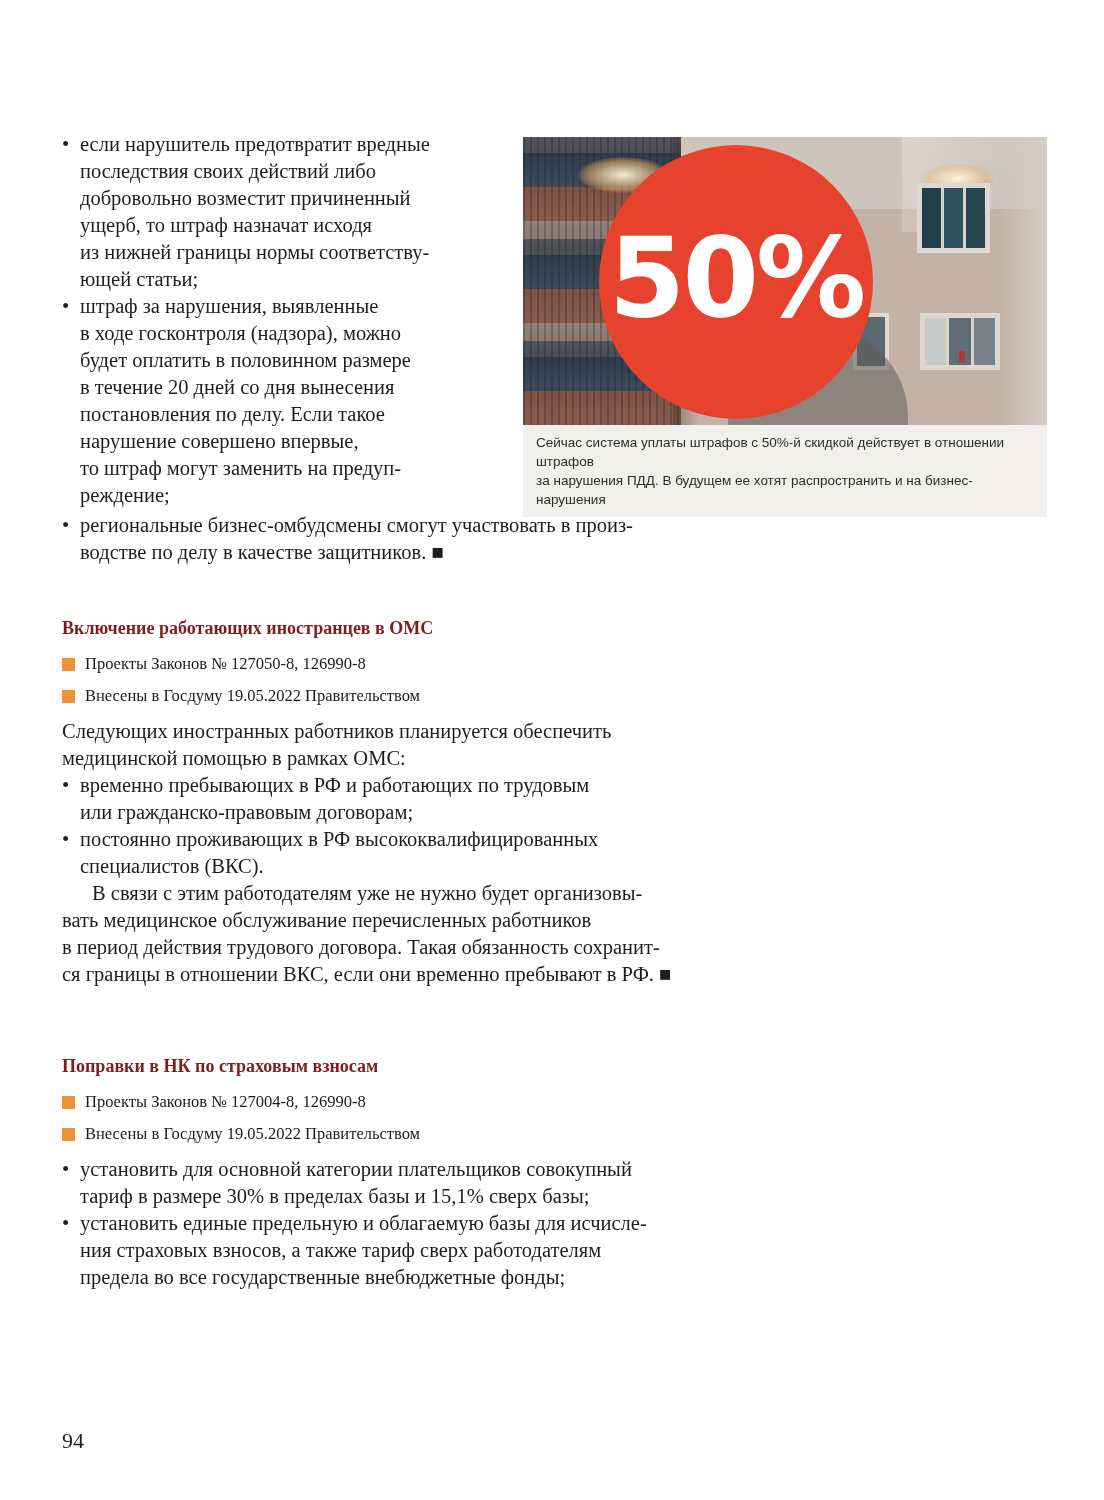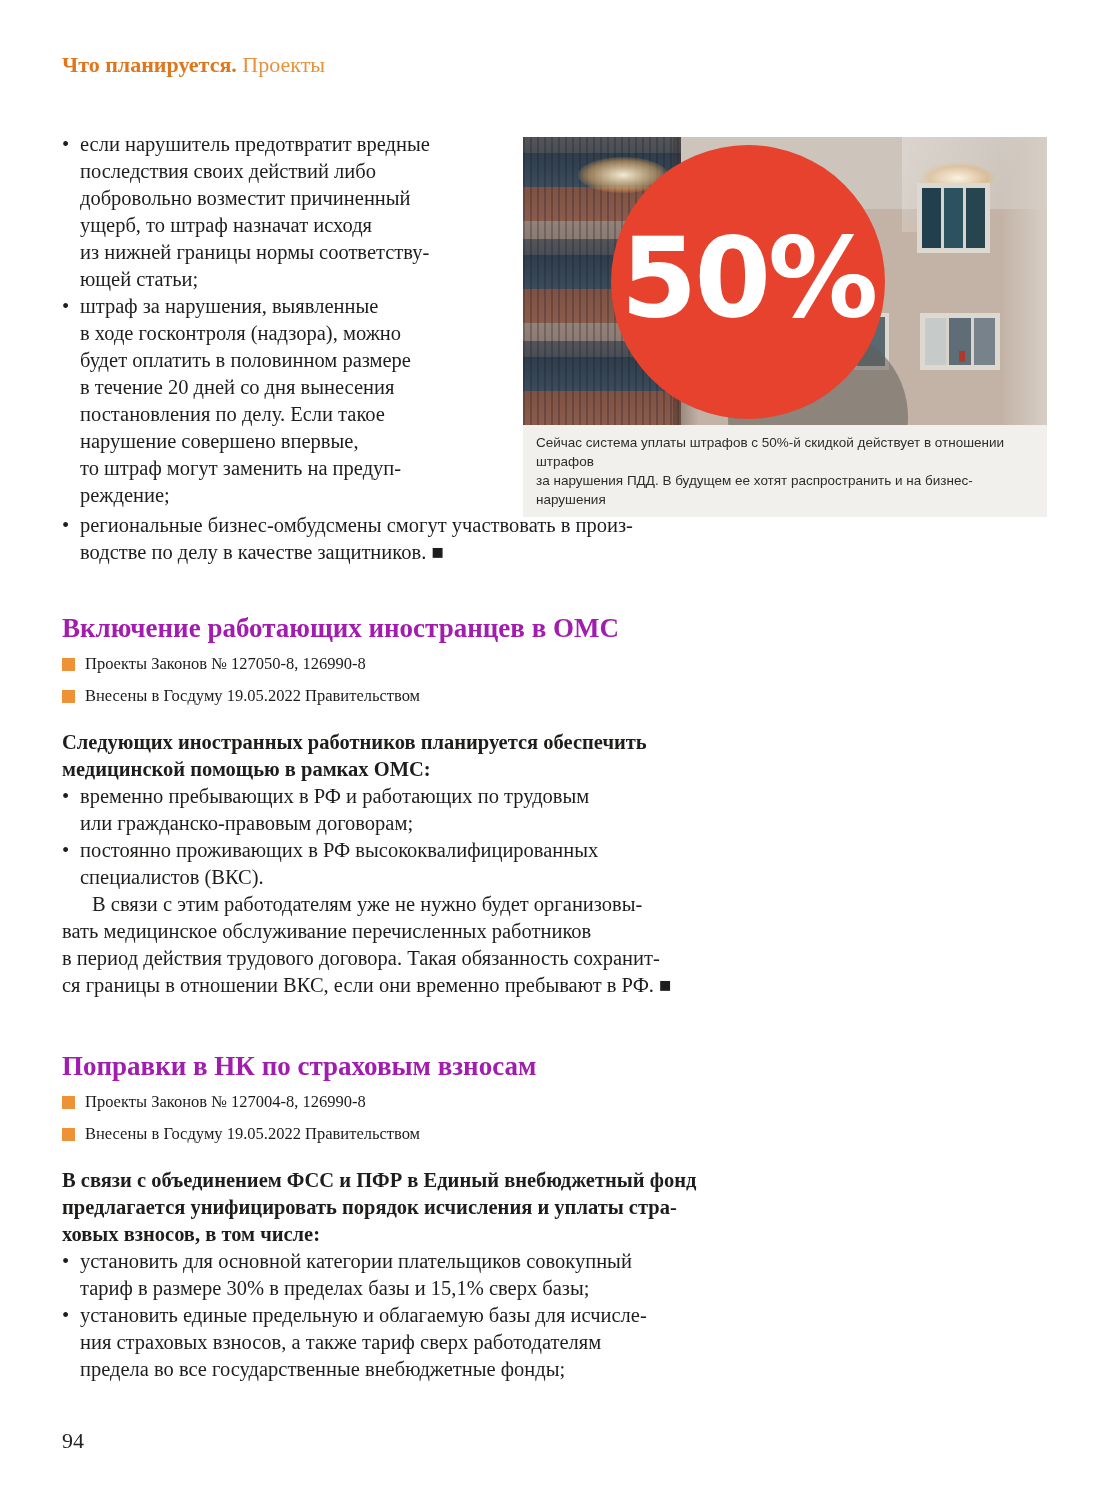--- a/index.html
+++ b/index.html
@@ -45,48 +45,44 @@
   .streak { position:absolute; right:-25px; top:0; width:170px; height:95px;
     background:linear-gradient(115deg, rgba(255,255,255,0.28), transparent 60%); }
   .win { position:absolute; border:5px solid #ddd8d0; display:flex; gap:3px; background:#d8d3cb; }
   .win .pane { flex:1; }
   .win0 { left:330px; top:176px; width:36px; height:57px; border-width:4px; z-index:1; }
   .win1 { left:394px; top:46px;  width:73px; height:70px; z-index:1; }
   .win2 { left:397px; top:176px; width:80px; height:57px; z-index:1; }
   .win2 .reddot { position:absolute; left:45%; bottom:3px; width:6px; height:11px; background:#b0392f; }
   .gray-circle { position:absolute; left:205px; top:190px; width:180px; height:180px;
     border-radius:50%; background:rgba(96,92,89,0.55); z-index:2; }
-  .badge { position:absolute; left:88px; top:8px; width:274px; height:274px; border-radius:50%;
+  .badge { position:absolute; left:76px; top:8px; width:274px; height:274px; border-radius:50%;
     background:#e7422e; z-index:3; display:flex; align-items:center; justify-content:center; }
   .badge-text { font-family:"DejaVu Sans", sans-serif; font-weight:bold; font-size:110px;
     color:#ffffff; letter-spacing:-3px; padding-bottom:8px; }
   .caption { background:#f2f0ed; padding:8px 13px; font-family:"Liberation Sans", sans-serif;
     font-size:13.5px; line-height:19px; color:#2d2d2d; white-space:pre-line; }
   
   .section { position:absolute; left:62px; width:745px; }
   .section-1 { top:612px; }
   .section-2 { top:1050px; }
-  .section h2 { font-size:27px; line-height:32px; font-weight:bold; color:#a21caf; margin-bottom:10px; }
+  .section h2 { font-size:18px; line-height:32px; font-weight:bold; color:#7f1d1d; margin-bottom:10px; }
   .meta { display:flex; align-items:center; gap:10px; height:20px; margin-bottom:12px; }
   .meta .sq { flex:none; width:13px; height:13px; background:#ee9238; }
   .meta .mtext { font-size:16.5px; font-weight:normal; color:#1b1b1b; }
-  .intro { margin-top:23px; white-space:pre-line;font-weight:bold; }
+  .intro { margin-top:12px; white-space:pre-line; }
   .closing { white-space:pre-line; text-indent:30px; }
   
   .folio { position:absolute; left:62px; top:1428px; font-size:22px; color:#222222;text-align:right; }
 </style>
 </head>
 <body>
 
 <div class="page">
 
-  <div class="runhead">
-    <span class="bold">Что планируется.</span>
-    <span class="light">Проекты</span>
-  </div>
 
   <div class="col-left bodytext">
     <div class="bullet">
       <span class="marker">•</span>
       <span class="btext">если нарушитель предотвратит вредные
 последствия своих действий либо
 добровольно возместит причиненный
 ущерб, то штраф назначат исходя
 из нижней границы нормы соответству-
 ющей статьи;</span>
@@ -179,23 +175,20 @@
   <section class="section section-2">
     <h2>Поправки в НК по страховым взносам</h2>
     <div class="meta">
       <span class="sq"></span>
       <span class="mtext">Проекты Законов № 127004-8, 126990-8</span>
     </div>
     <div class="meta">
       <span class="sq"></span>
       <span class="mtext">Внесены в Госдуму 19.05.2022 Правительством</span>
     </div>
-    <p class="intro bodytext">В связи с объединением ФСС и ПФР в Единый внебюджетный фонд
-предлагается унифицировать порядок исчисления и уплаты стра-
-ховых взносов, в том числе:</p>
     <div class="bodytext">
       <div class="bullet">
         <span class="marker">•</span>
         <span class="btext">установить для основной категории плательщиков совокупный
 тариф в размере 30% в пределах базы и 15,1% сверх базы;</span>
       </div>
       <div class="bullet">
         <span class="marker">•</span>
         <span class="btext">установить единые предельную и облагаемую базы для исчисле-
 ния страховых взносов, а также тариф сверх работодателям

